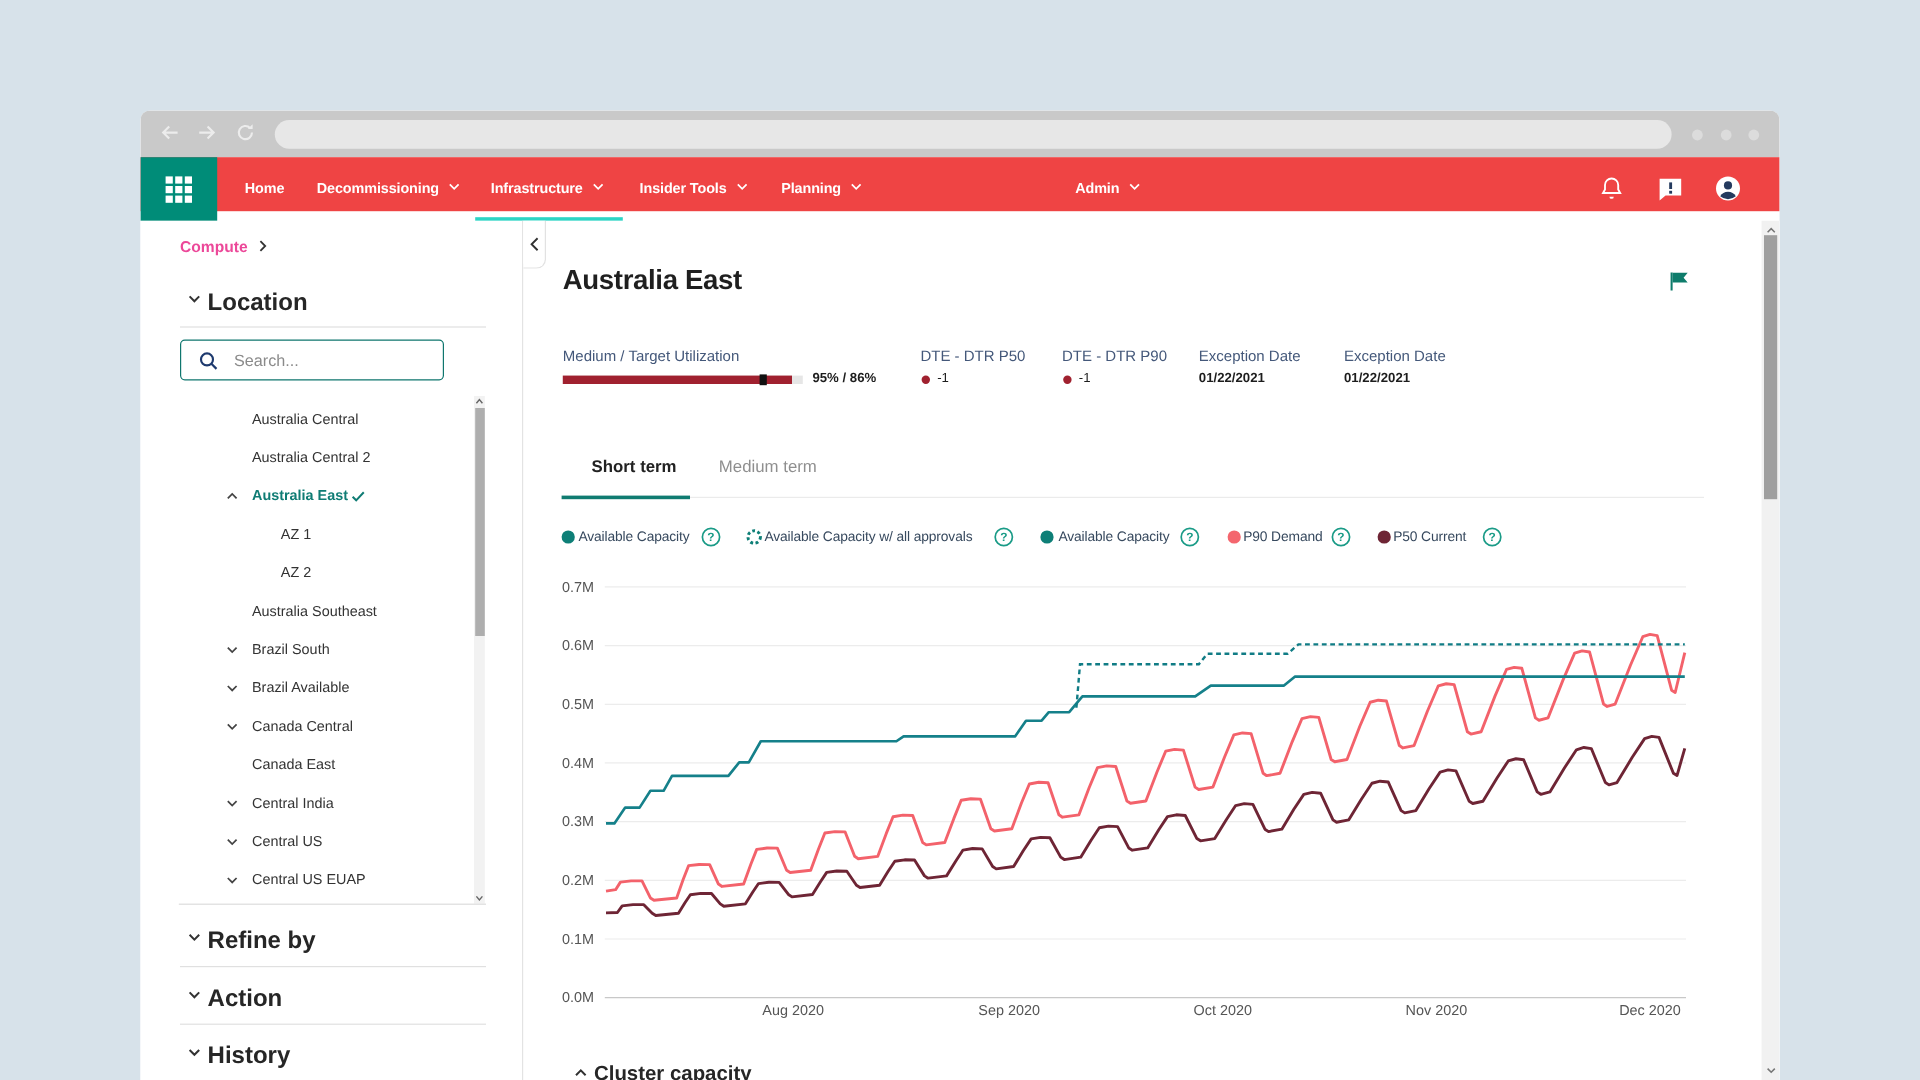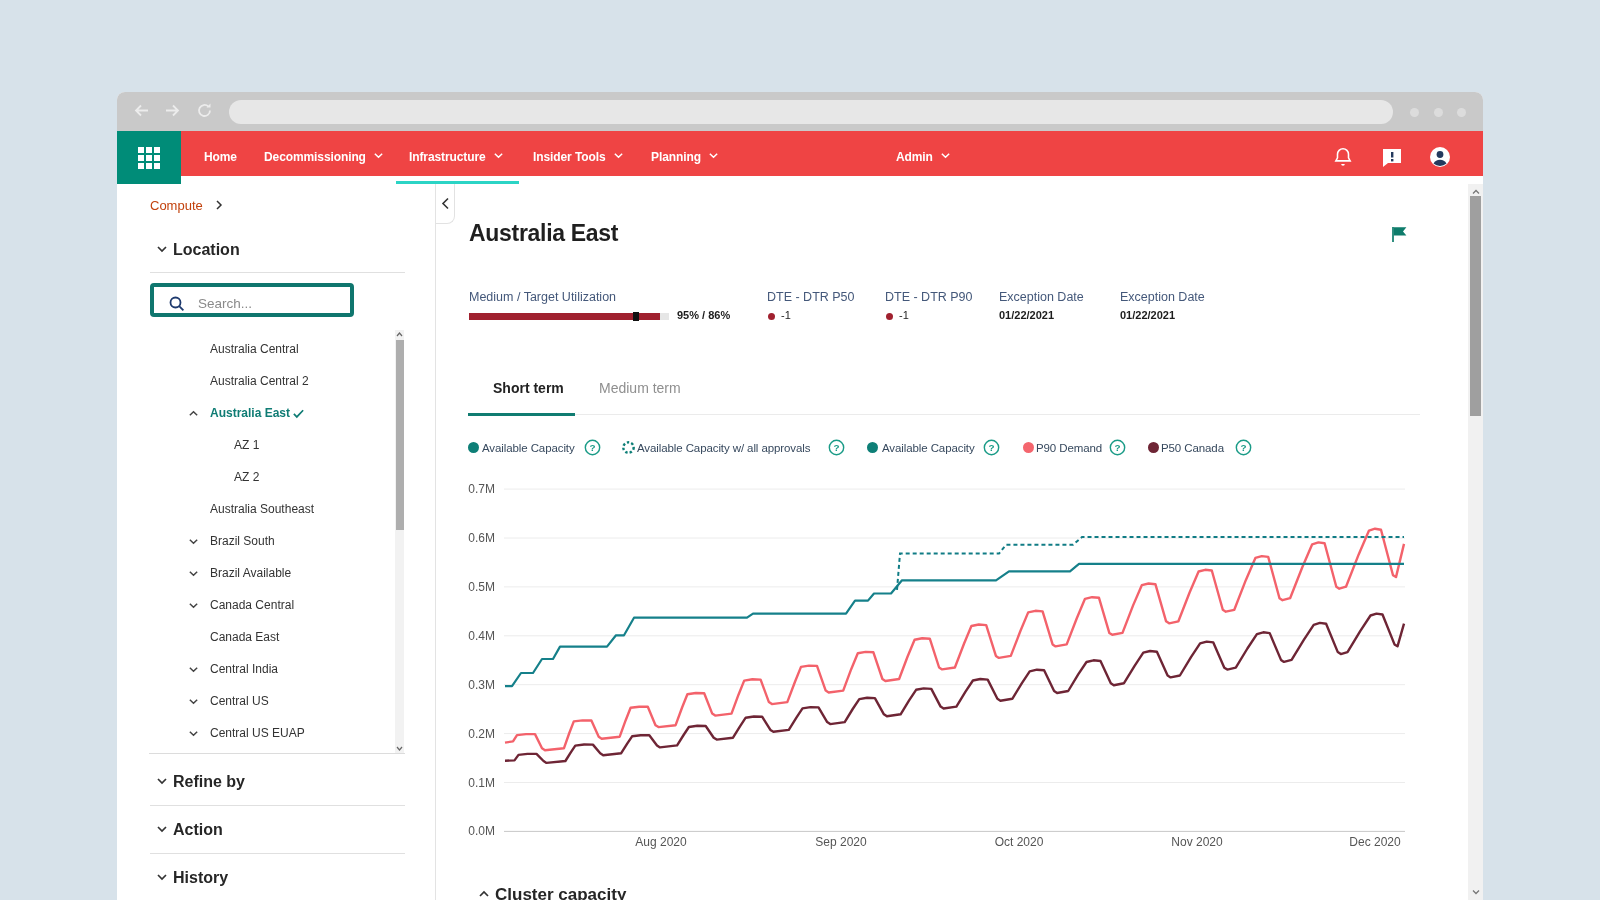--- a/index.html
+++ b/index.html
@@ -11,26 +11,26 @@
 .nav { position:absolute; left:0; top:39px; width:1366px; height:45px; background:#ef4444; }
 .tealblock { position:absolute; left:0; top:0; width:64px; height:53px; background:#008c78; }
 .grid9 { position:absolute; left:21px; top:16px; width:22px; height:22px; }
 .grid9 div { position:absolute; width:5.5px; height:5.5px; background:#fff; }
 .navitem { position:absolute; top:0; height:53px; line-height:53px; color:#fff; font-size:12px; font-weight:600; white-space:nowrap; letter-spacing:-0.1px; }
 .nchev { display:inline-block; margin-left:7px; }
 .underline { position:absolute; left:279px; top:50px; width:123px; height:3px; background:#2bd4c5; }
 .navright { position:absolute; top:14px; }
 .bodyarea { position:absolute; left:0; top:92px; width:1366px; height:716px; background:#fff; }
 .sidesep { position:absolute; left:318px; top:0; width:1px; height:716px; background:#e3e3e3; }
-.crumb { position:absolute; left:33px; top:14px; font-size:13px; font-weight:400; color:#c2410c; }
+.crumb { position:absolute; left:33px; top:14px; font-size:13px; font-weight:700; color:#ec4899; }
 .crumbchev { position:absolute; left:97px; top:16px; }
-.sechead { position:absolute; font-size:16px; font-weight:700; color:#262626;text-align:center; }
+.sechead { position:absolute; font-size:20px; font-weight:700; color:#262626;text-align:center; }
 .schev { position:absolute; width:12px; height:12px; }
 .sdiv { position:absolute; left:33px; width:255px; height:1px; background:#e0e0e0; }
-.search { position:absolute; left:33px; top:99px; width:204px; height:34px; border:4px solid #0f766e; border-radius:4px; }
+.search { position:absolute; left:33px; top:99px; width:220px; height:34px; border:1px solid #0f766e; border-radius:4px; }
 .search .ph { position:absolute; left:44px; top:9px; font-size:13.5px; color:#8a8a8a; }
 .lrow { position:absolute; left:12px; width:278px; height:16px; }
 .rowchev { position:absolute; left:59px; top:2px; width:11px; height:11px; }
 .rowtxt { position:absolute; top:0; font-size:12px; color:#333; white-space:nowrap; }
 .rowtxt.sel { color:#0f7c74; font-weight:700; font-size:12px; }
 .check { position:absolute; left:163px; top:1px; width:13px; height:13px; }
 .listsb { position:absolute; left:278px; top:146px; width:9px; height:423px; background:#f2f2f2; }
 .listsb .thumb { position:absolute; left:0.5px; top:10px; width:8px; height:190px; background:#aeaeae; }
 .listbottom { position:absolute; left:32px; top:569px; width:256px; height:1px; background:#dcdcdc; }
 .winsb { position:absolute; left:1351px; top:0; width:15px; height:716px; background:#f1f1f1; }
@@ -278,21 +278,21 @@
         <circle cx="9" cy="9" r="7.6" fill="none" stroke="#1a9b87" stroke-width="1.5"></circle>
         <text x="9" y="12.6" text-anchor="middle" font-size="10.5" font-weight="bold" fill="#1a9b87" font-family="Liberation Sans, sans-serif">?</text>
       </svg>
     <div class="ldot" style="left:906px; background:#f4666e"></div>
     <div class="ltxt" style="left:919px">P90 Demand</div>
     <svg class="q" style="left:992px" viewBox="0 0 18 18">
         <circle cx="9" cy="9" r="7.6" fill="none" stroke="#1a9b87" stroke-width="1.5"></circle>
         <text x="9" y="12.6" text-anchor="middle" font-size="10.5" font-weight="bold" fill="#1a9b87" font-family="Liberation Sans, sans-serif">?</text>
       </svg>
     <div class="ldot" style="left:1031px; background:#6e2535"></div>
-    <div class="ltxt" style="left:1044px">P50 Canada</div>
+    <div class="ltxt" style="left:1044px">P50 Current</div>
     <svg class="q" style="left:1118px" viewBox="0 0 18 18">
         <circle cx="9" cy="9" r="7.6" fill="none" stroke="#1a9b87" stroke-width="1.5"></circle>
         <text x="9" y="12.6" text-anchor="middle" font-size="10.5" font-weight="bold" fill="#1a9b87" font-family="Liberation Sans, sans-serif">?</text>
       </svg>
 
     <svg class="chart" width="980" height="390" viewBox="460 470 980 390">
 <line x1="504" y1="782.5" x2="1405" y2="782.5" stroke="#ececec" stroke-width="1"></line>
         <line x1="504" y1="733.6" x2="1405" y2="733.6" stroke="#ececec" stroke-width="1"></line>
         <line x1="504" y1="684.7" x2="1405" y2="684.7" stroke="#ececec" stroke-width="1"></line>
         <line x1="504" y1="635.8" x2="1405" y2="635.8" stroke="#ececec" stroke-width="1"></line>

